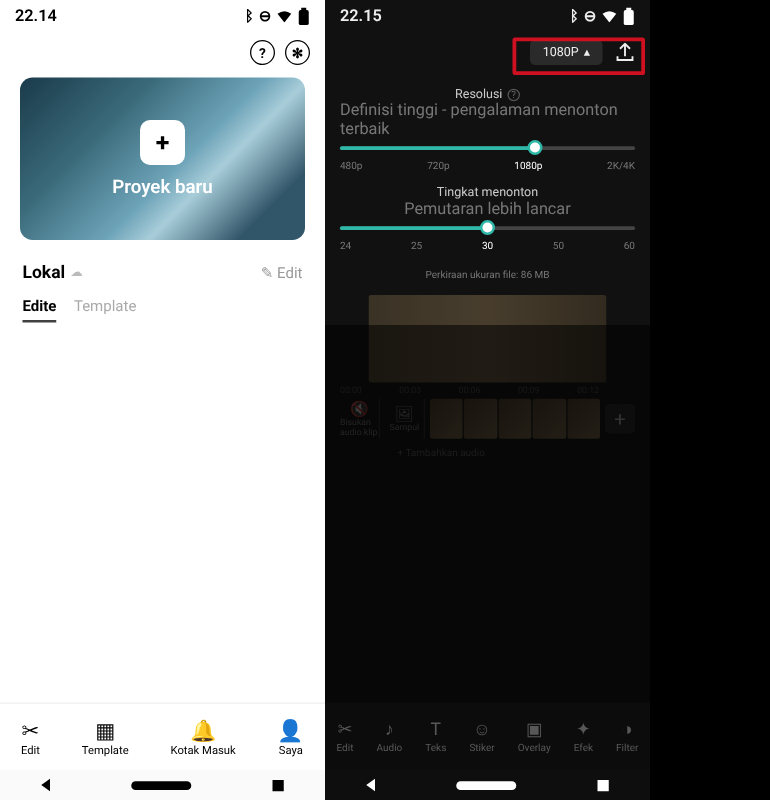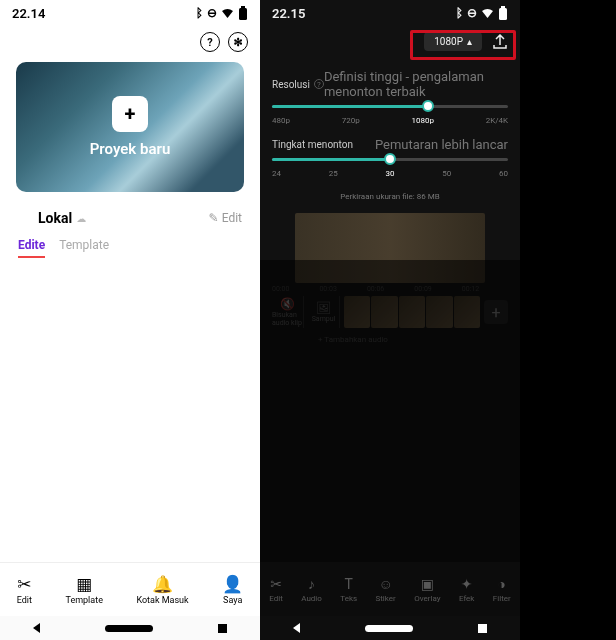--- a/index.html
+++ b/index.html
@@ -14,27 +14,27 @@
 
 
 .top-row-left { display: flex; justify-content: flex-end; gap: 8px; padding: 6px 12px 4px 12px; }
 .round-icon { width: 20px; height: 20px; border: 1.4px solid #000; border-radius: 50%; display: flex; align-items: center; justify-content: center; font-size: 11px; font-weight: 700; }
 .gear-icon { font-size: 11px; }
 
 .card { margin: 6px 16px 12px 16px; border-radius: 10px; height: 130px; background: linear-gradient(135deg, #1a3a4a 0%, #3a6a7a 30%, #6da3b8 55%, #a8cdd9 65%, #325669 85%); display: flex; flex-direction: column; align-items: center; justify-content: center; color: #fff; }
 .plus-sq { width: 36px; height: 36px; border-radius: 8px; background: #fff; color: #000; display: flex; align-items: center; justify-content: center; font-size: 20px; font-weight: 700; }
 .card-label { margin-top: 8px; font-size: 15px; font-weight: 600; }
 
-.lokal-row { display: flex; align-items: center; justify-content: space-between; padding: 6px 18px 4px 18px; font-size: 14px; margin-left: 20px; }
+.lokal-row { display: flex; align-items: center; justify-content: space-between; padding: 6px 18px 4px 18px; font-size: 14px; }
 .lokal-row .label { font-weight: 700; }
 .edit-link { color: #999; font-size: 12px; display: flex; align-items: center; gap: 3px; }
 .cloud { font-size: 10px; color: #bbb; }
 
 .tabs-row { display: flex; gap: 14px; padding: 8px 18px; font-size: 12px; }
-.tab-l { font-weight: 700; color: #6d28d9; border-bottom: 2px solid #ef4444; padding-bottom: 4px; }
+.tab-l { font-weight: 700; color: #000000; border-bottom: 2px solid #404040; padding-bottom: 4px; }
 .tab-l-inactive { color: #aaa; }
 
 .empty-msg { text-align: center; font-size: 11px; color: #333; margin-top: 90px; line-height: 1.5; }
 
 .bottom-nav { position: absolute; bottom: 24px; left: 0; right: 0; height: 54px; display: flex; justify-content: space-around; align-items: center; border-top: 1px solid #eee; background: #fff; }
 .nav-item { display: flex; flex-direction: column; align-items: center; gap: 1px; font-size: 9px; color: #000; }
 .nav-item span.icn { font-size: 17px; }
 
 
 .sys-nav { position: absolute; bottom: 0; left: 0; right: 0; height: 24px; background: #0e0e0e; display: flex; justify-content: space-around; align-items: center; }
@@ -45,21 +45,21 @@
 .phone-right .tri { border-right-color: #fff; }
 .phone-right .pill { background: #fff; }
 .phone-right .sq { background: #fff; }
 
 
 .export-row { display: flex; justify-content: flex-end; align-items: center; gap: 10px; padding: 6px 12px; }
 .res-btn { background: #2a2a2a; border-radius: 4px; padding: 4px 10px; font-size: 10px; color: #eee; display: flex; align-items: center; gap: 4px; }
 .upload-icon { font-size: 14px; color: #eee; }
 .red-outline { position: absolute; border: 3px solid #cf1020; border-radius: 2px; pointer-events: none; }
 
-.section-label { display: flex; justify-content: space-between; align-items: center; font-size: 10px; padding: 12px 12px 6px 12px; color: #ccc; }
+.section-label { display: flex; justify-content: space-between; align-items: center; font-size: 10px; padding: 12px 12px 6px 12px; color: #ccc; flex-direction: column; }
 .section-label .hint { font-size: 13px; color: #777; }
 
 .slider-wrap { padding: 0 12px; }
 .slider-track { height: 3px; background: #444; position: relative; border-radius: 2px; }
 .slider-fill { position: absolute; top: 0; left: 0; height: 3px; background: #2fb8a8; border-radius: 2px; }
 .slider-thumb { position: absolute; width: 12px; height: 12px; border-radius: 50%; background: #fff; border: 2px solid #2fb8a8; top: -5px; transform: translateX(-50%); }
 .tick-row { display: flex; justify-content: space-between; font-size: 8px; color: #777; margin-top: 8px; }
 .tick-row span.active { color: #fff; }
 
 .filesize { text-align: center; font-size: 8px; color: #777; margin-top: 14px; }

